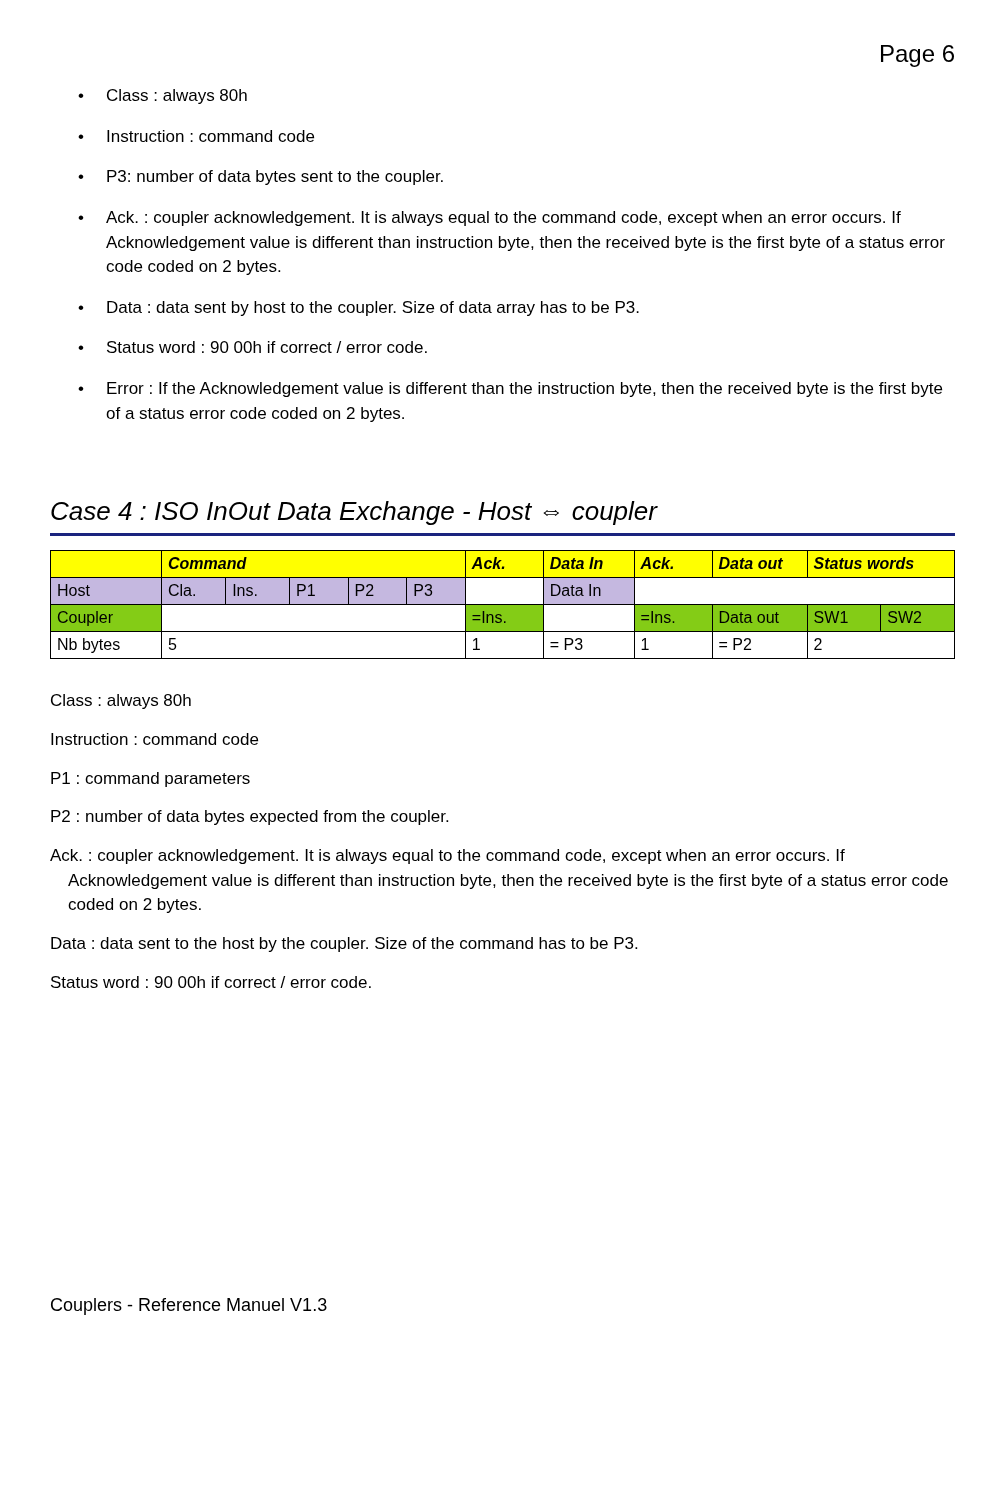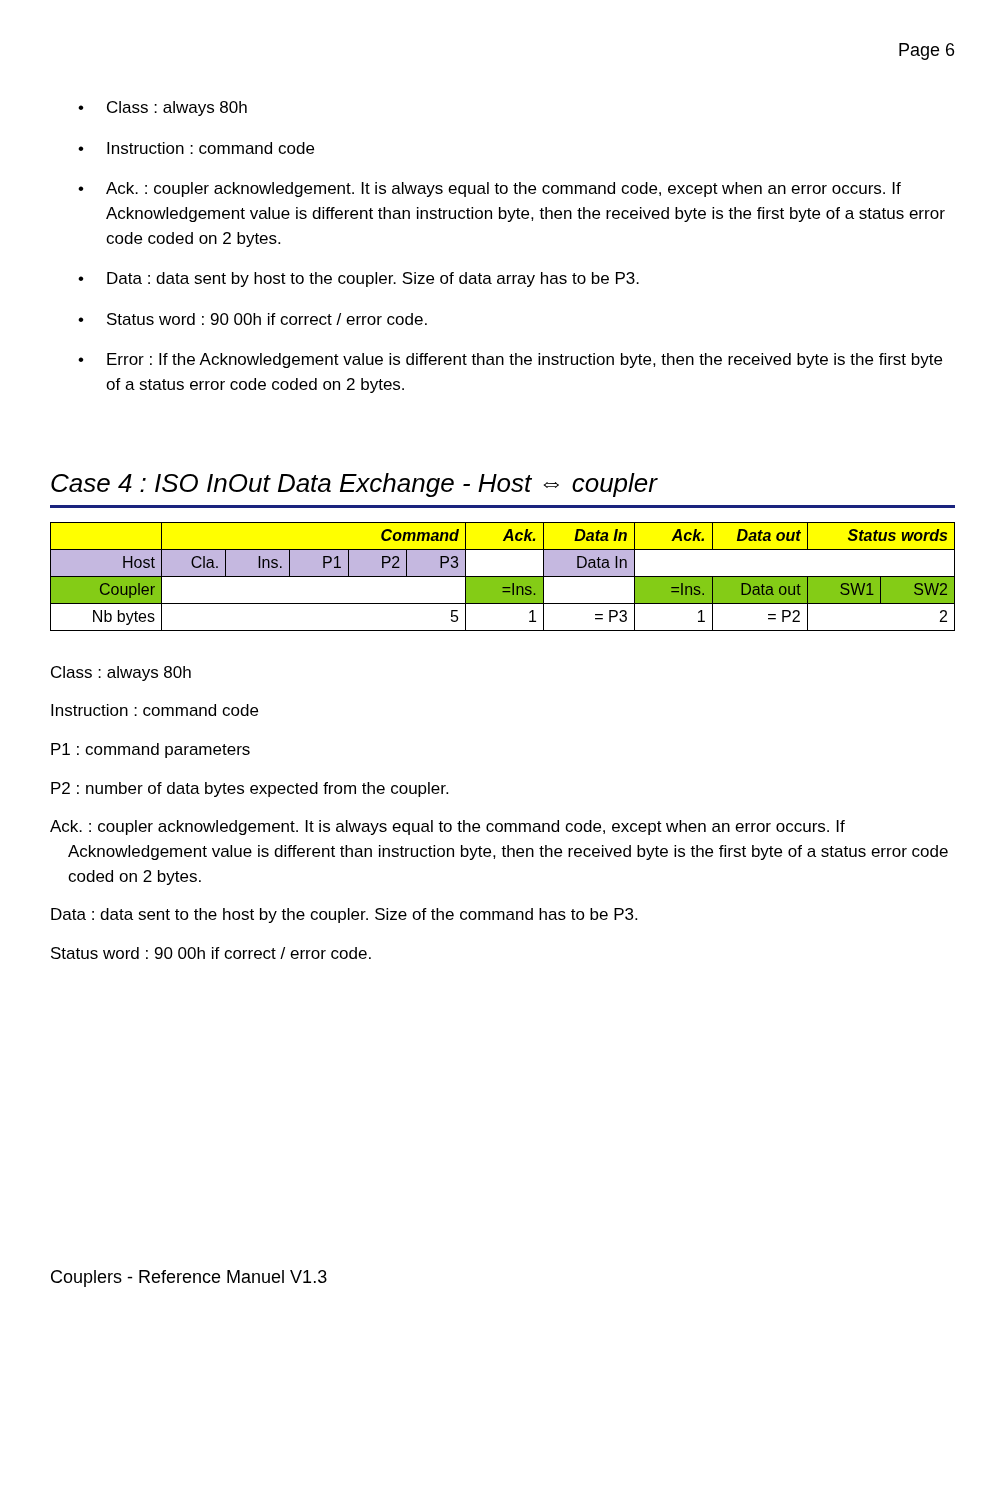--- a/index.html
+++ b/index.html
@@ -6,22 +6,22 @@
       font-family: Arial, Helvetica, sans-serif;
       font-size: 17px;
       margin: 0;
       padding: 40px 50px;
       background: #fff;
       color: #000;
       width: 905px;
     }
     .page-num {
       text-align: right;
-      font-size: 18px;
-      margin-bottom: 35px;
+      font-size: 24px;
+      margin-bottom: 16px;
     }
     ul.def-list {
       list-style: none;
       padding-left: 28px;
       margin: 0;
     }
     ul.def-list li {
       position: relative;
       padding-left: 28px;
       margin-bottom: 16px;
@@ -46,21 +46,21 @@
       margin-bottom: 14px;
     }
     table.grid {
       border-collapse: collapse;
       width: 100%;
       font-size: 16px;
     }
     table.grid td, table.grid th {
       border: 1px solid #000;
       padding: 4px 6px;
-      text-align: right;
+      text-align: left;
       vertical-align: middle;
     }
     .hdr-yellow {
       background: #ffff00;
       font-style: italic;
       font-weight: bold;
       text-align: center;
     }
     .row-purple { background: #c5b8e0; }
     .row-green { background: #84cc16; }
@@ -82,20 +82,21 @@
     }
   </style>
 </head>
 <body>
 
 <div class="page-num">Page 6</div>
 
 <ul class="def-list">
   <li><span class="bold">Class</span><span> : </span><span>always 80h</span></li>
   <li><span class="bold">Instruction</span><span> : </span><span>command code</span></li>
+  <li><span class="bold">P3</span><span>: </span><span>number of data bytes sent to the coupler.</span></li>
   <li><span class="bold">Ack</span><span>. : </span><span>coupler acknowledgement. It is always equal to the command code, except when an error occurs. If Acknowledgement value is different than instruction byte, then the received byte is the first byte of a status error code coded on 2 bytes.</span></li>
   <li><span class="bold">Data</span><span> : </span><span>data sent by host to the coupler. Size of data array has to be P3.</span></li>
   <li><span class="bold">Status word</span><span> : </span><span>90 00h if correct / error code.</span></li>
   <li><span class="bold">Error</span><span> : </span><span>If the Acknowledgement value is different than the instruction byte, then the received byte is the first byte of a status error code coded on 2 bytes.</span></li>
 </ul>
 
 <h2 class="section">Case 4 : ISO InOut Data Exchange - Host ⇔ coupler</h2>
 <div class="underline"></div>
 
 <table class="grid">

